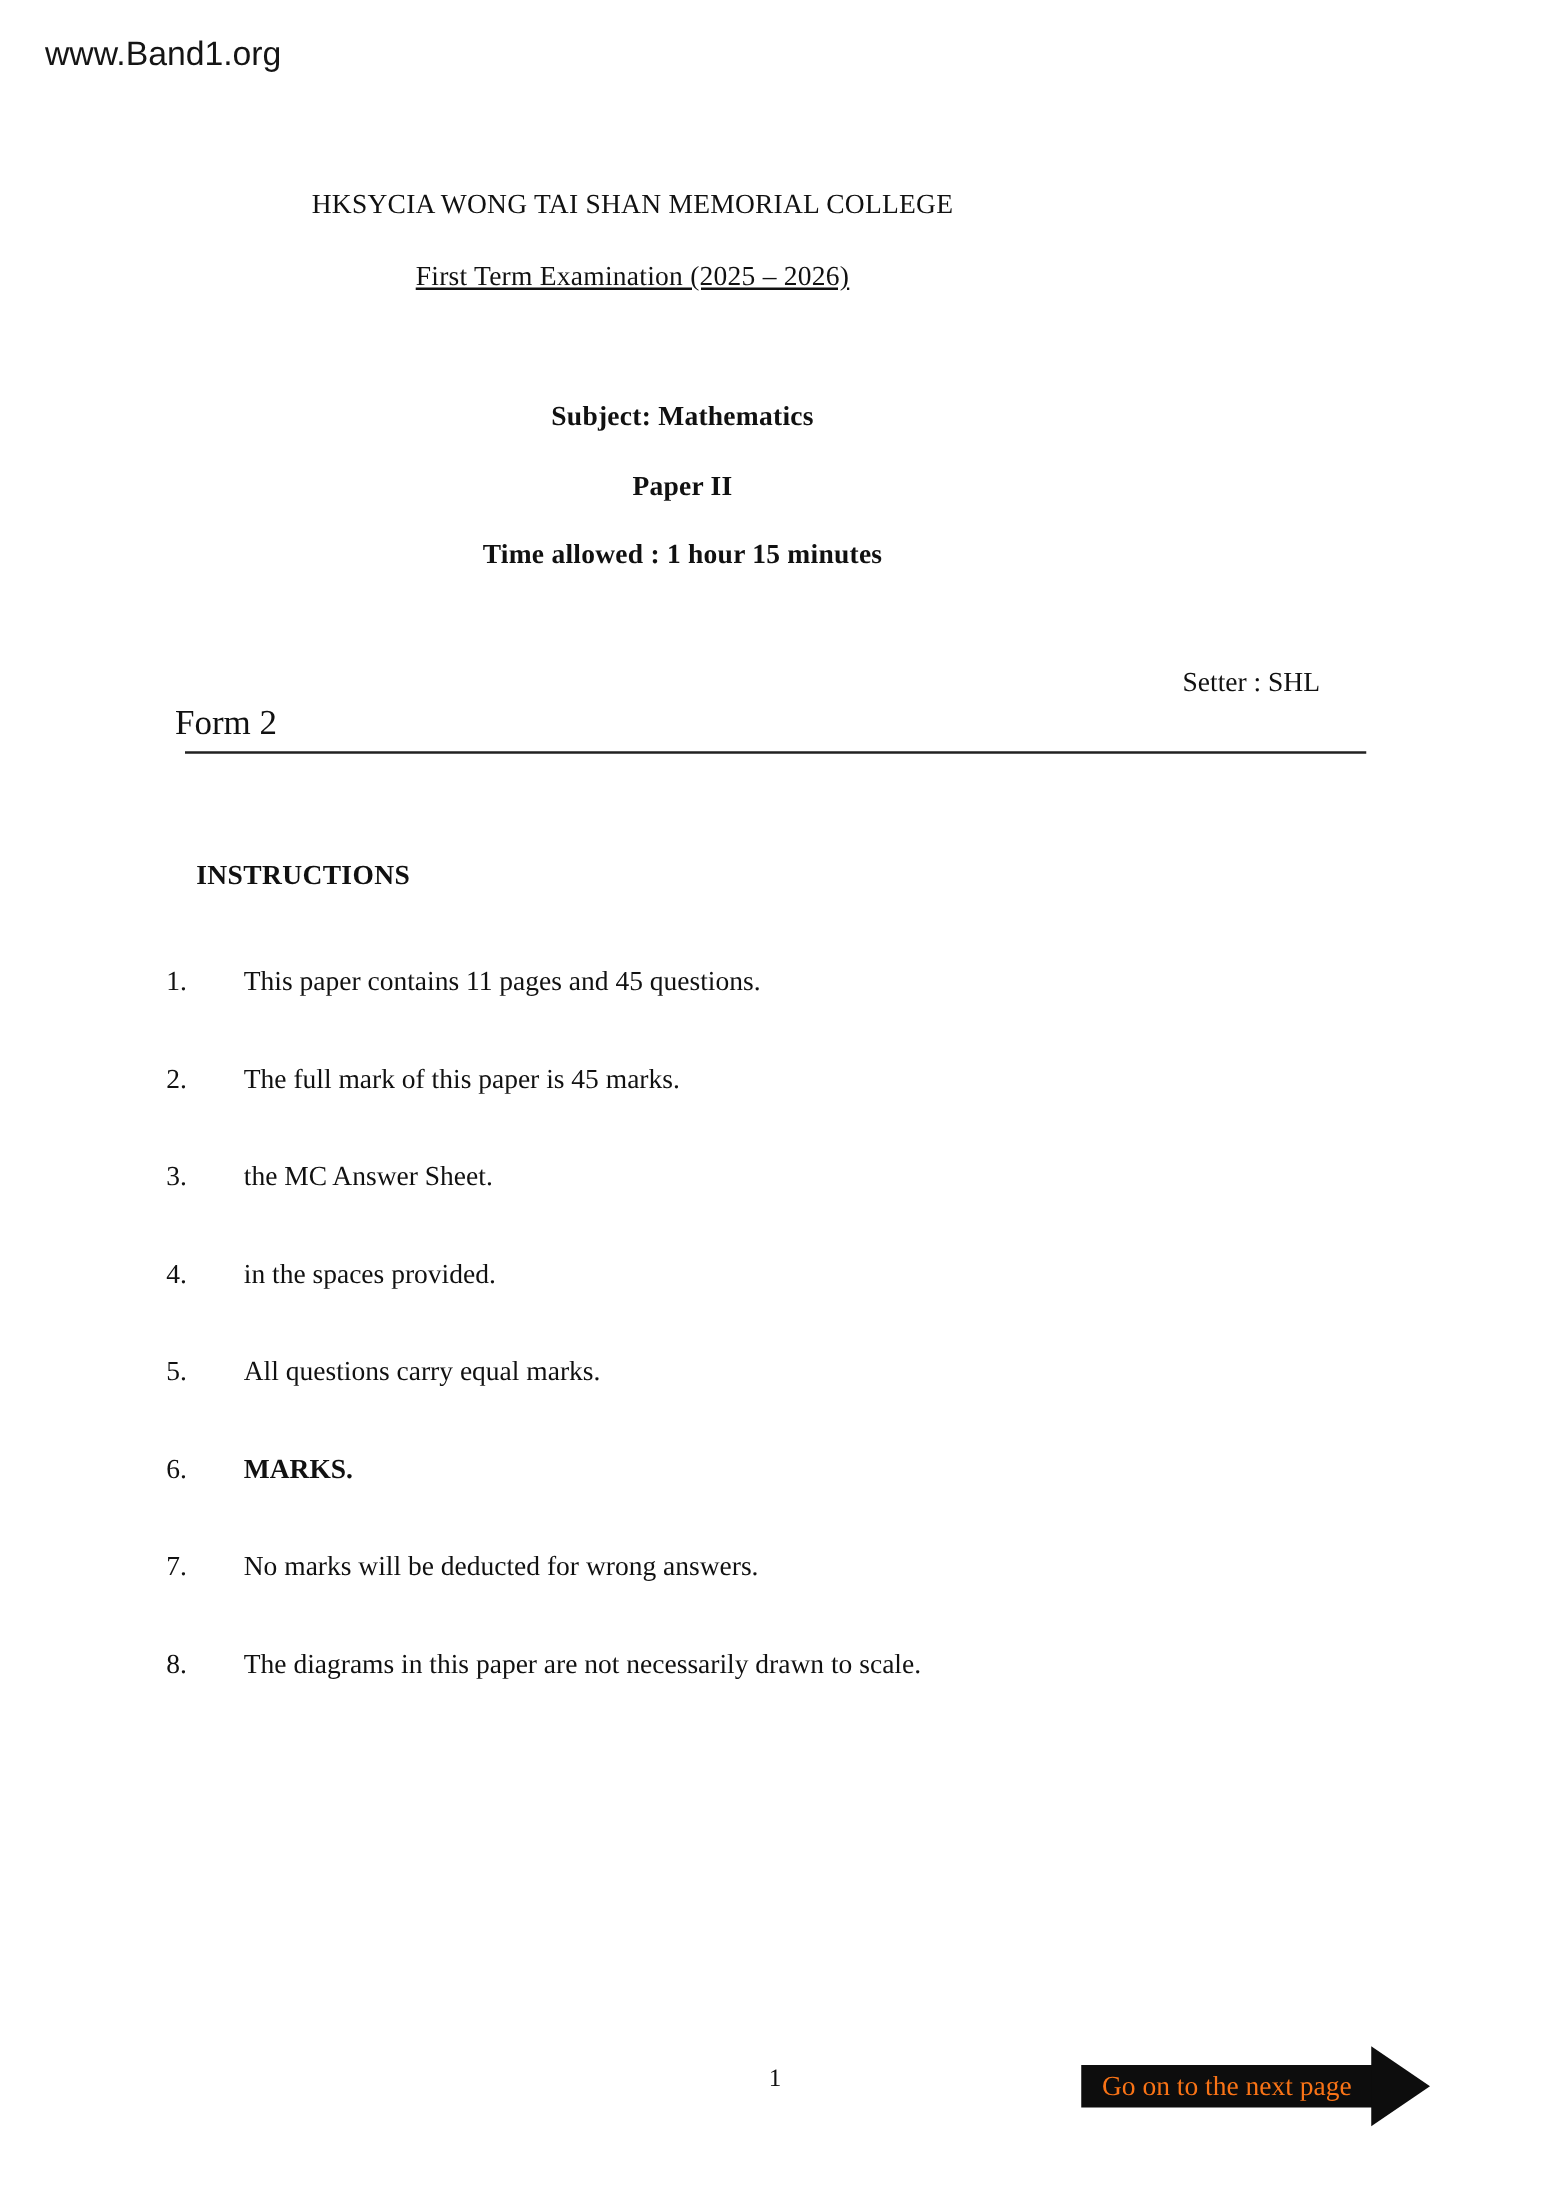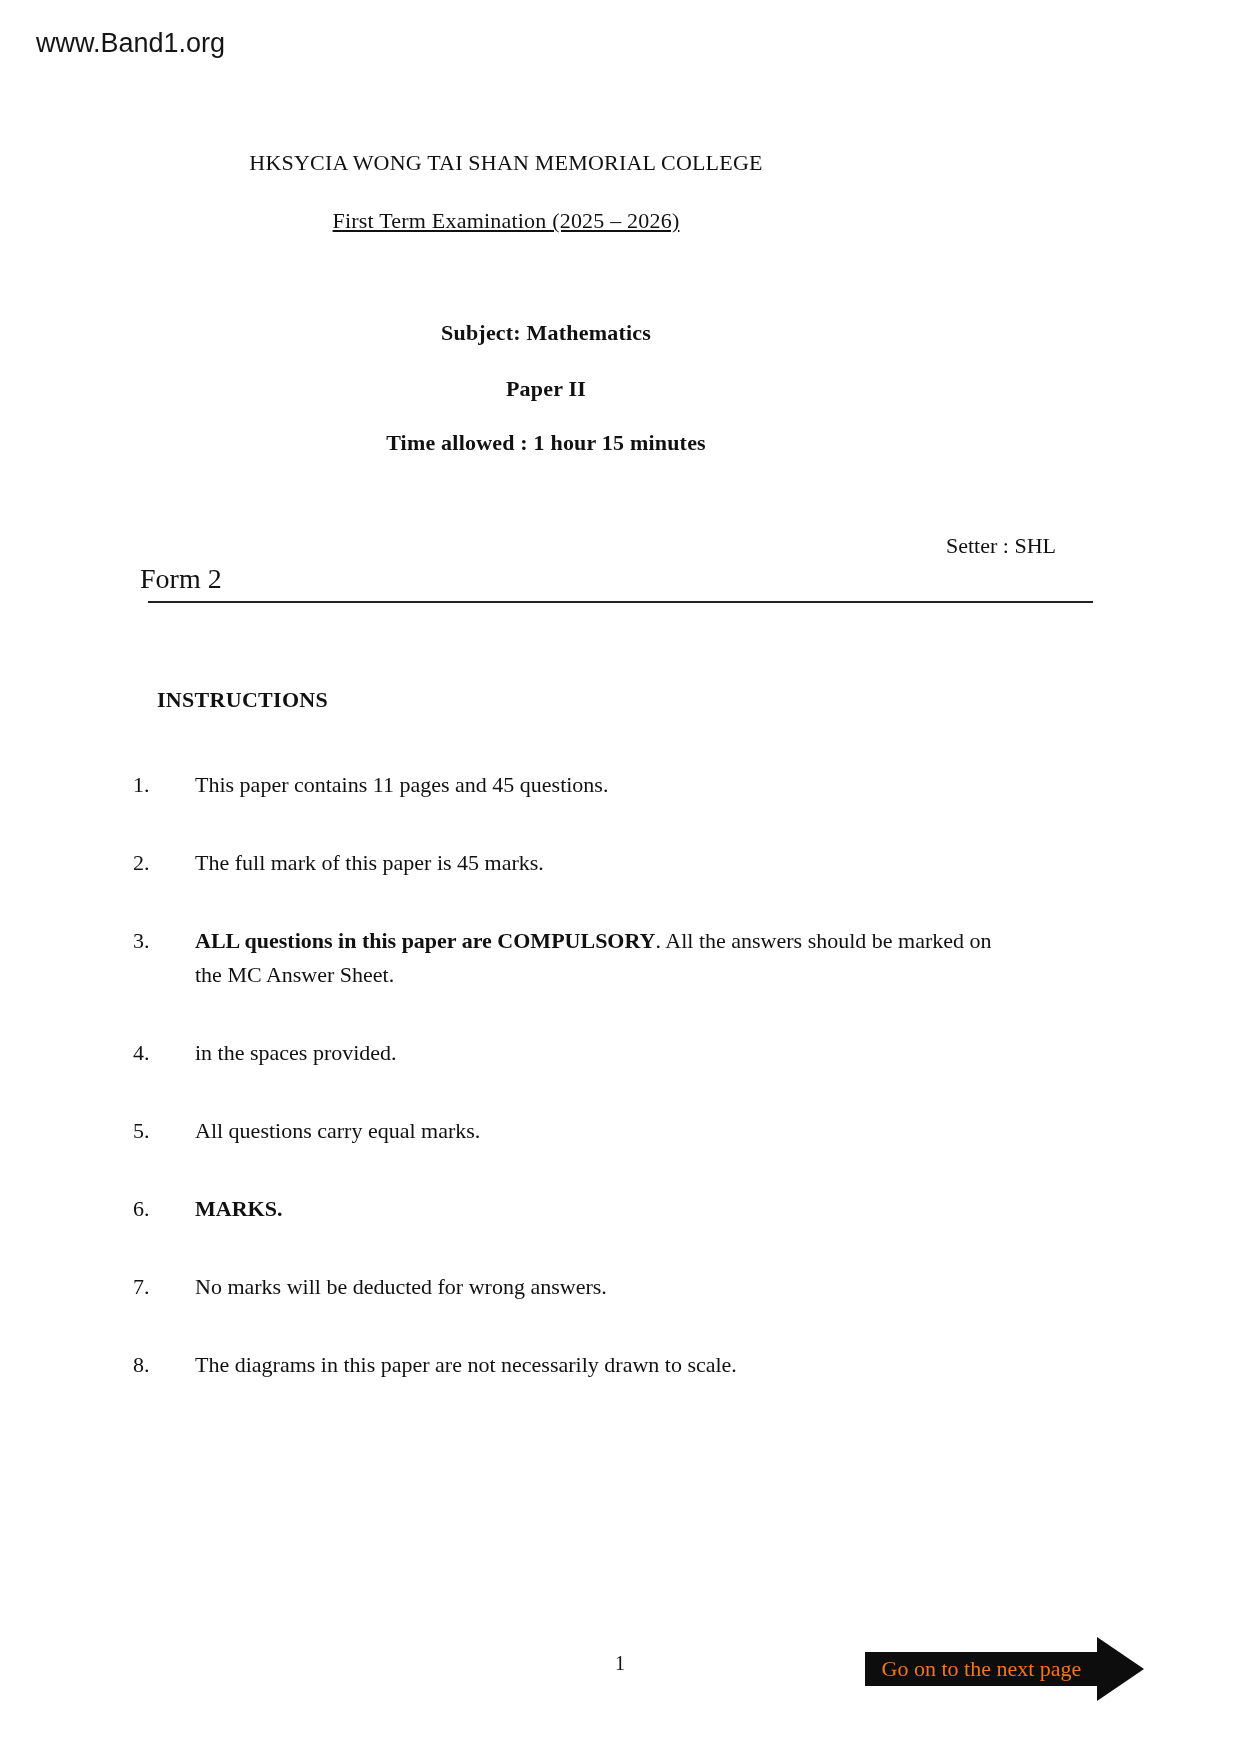--- a/index.html
+++ b/index.html
@@ -146,21 +146,20 @@
     </div>
     <div class="instruction-item">
       <span class="instruction-number">2.</span>
       <span class="instruction-text">
         <span class="instruction-line"><span>The full mark of this paper is 45 marks.</span></span>
       </span>
     </div>
     <div class="instruction-item">
       <span class="instruction-number">3.</span>
       <span class="instruction-text">
-        <span class="instruction-line"><b>ALL questions in this paper are COMPULSORY</b><span>. All the answers should be marked on</span></span>
         <span class="instruction-line"><span>the MC Answer Sheet.</span></span>
       </span>
     </div>
     <div class="instruction-item">
       <span class="instruction-number">4.</span>
       <span class="instruction-text">
         <span class="instruction-line"><span>in the spaces provided.</span></span>
       </span>
     </div>
     <div class="instruction-item">

